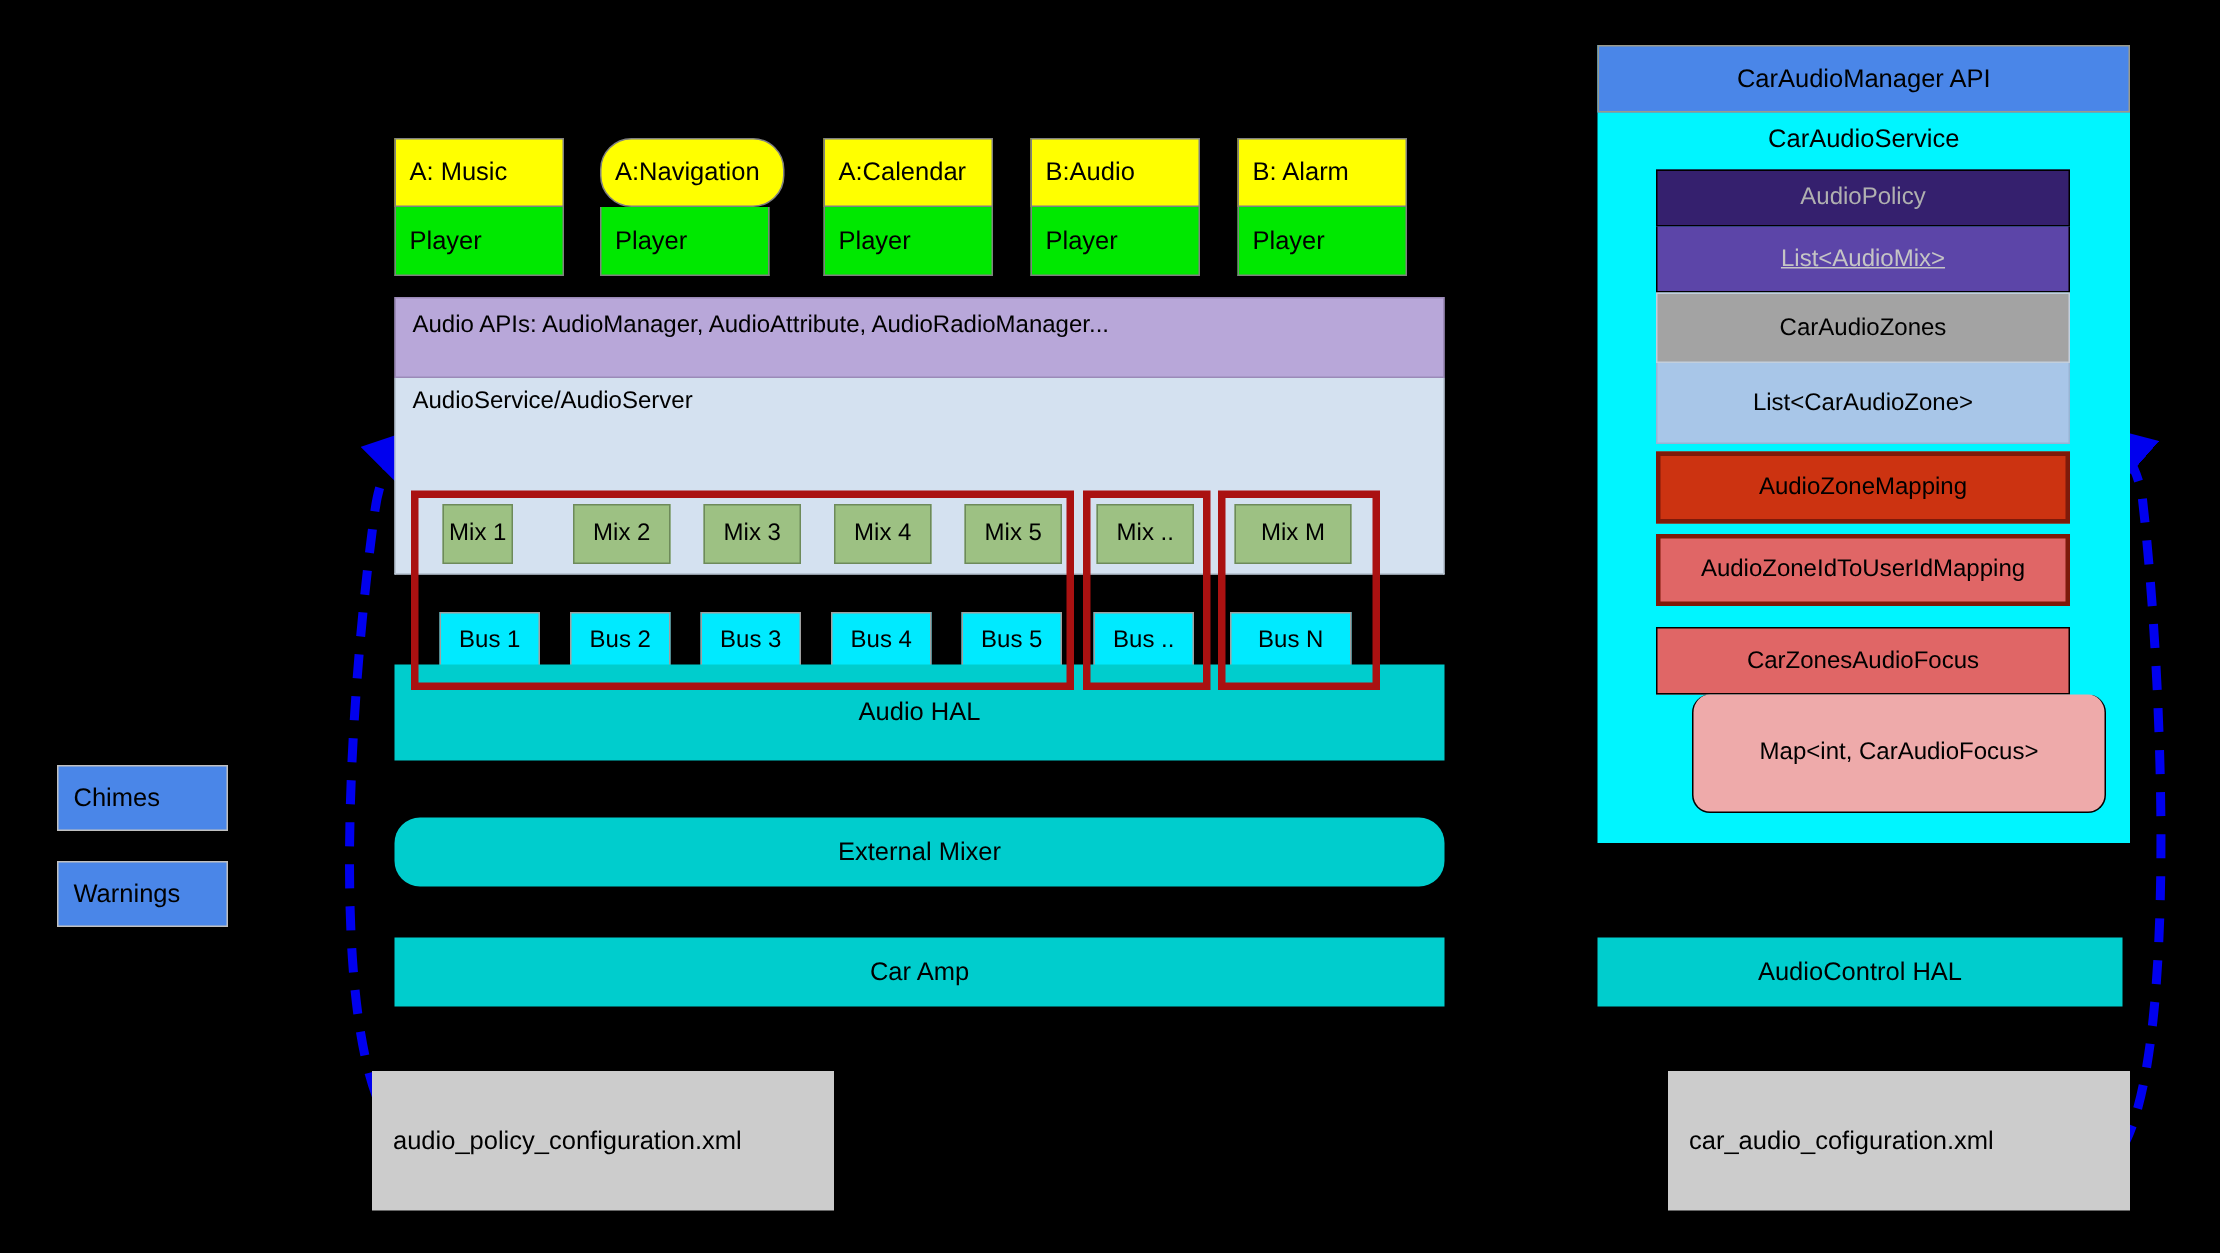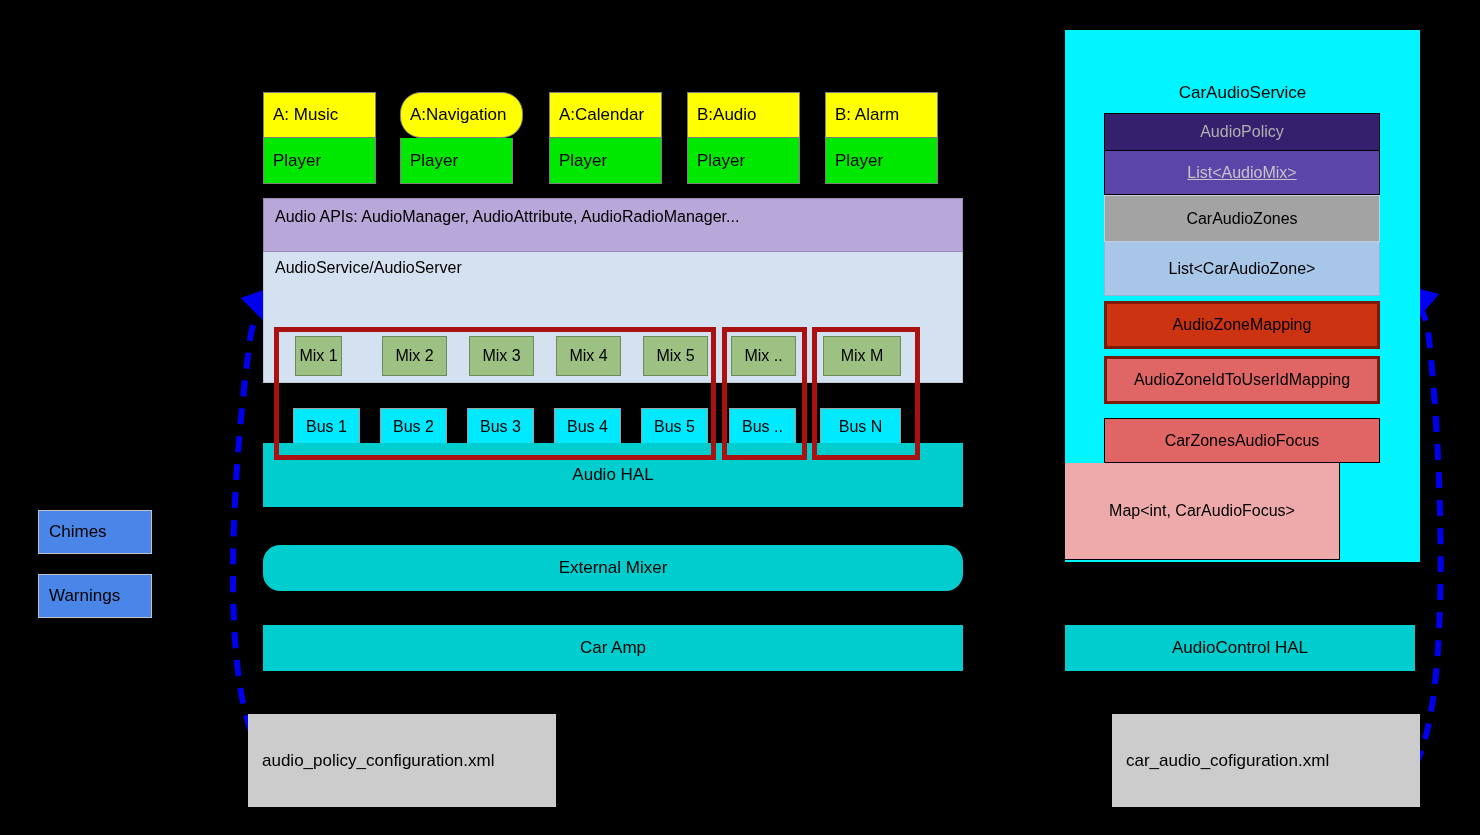--- a/index.html
+++ b/index.html
@@ -291,29 +291,30 @@
   <div class="box band-teal ctr" style="left:263px;top:625px;width:700px;height:46px;">Car Amp</div>
 
   <div class="box blue-sm" style="left:38px;top:510px;width:114px;height:44px;">Chimes</div>
   <div class="box blue-sm" style="left:38px;top:574px;width:114px;height:44px;">Warnings</div>
 
   <div class="box cfg-box left" style="left:248px;top:714px;width:308px;height:93px;">audio_policy_configuration.xml</div>
   <div class="box cfg-box left" style="left:1112px;top:714px;width:308px;height:93px;">car_audio_cofiguration.xml</div>
 
   <div class="box car-service-bg" style="left:1065px;top:30px;width:355px;height:532px;"></div>
 
+  <div class="box car-api ctr" style="left:1065px;top:30px;width:355px;height:45px;">CarAudioManager API</div>
 
   <div class="box ctr" style="left:1065px;top:80px;width:355px;height:26px;font-size:17px;color:#000;">CarAudioService</div>
 
   <div class="box r-audiopolicy ctr" style="left:1104px;top:113px;width:276px;height:38px;">AudioPolicy</div>
   <div class="box r-audiomix ctr" style="left:1104px;top:151px;width:276px;height:44px;text-decoration:underline;">List&lt;AudioMix&gt;</div>
   <div class="box r-carzones ctr" style="left:1104px;top:195px;width:276px;height:47px;">CarAudioZones</div>
   <div class="box r-zonemapping ctr" style="left:1104px;top:301px;width:276px;height:48px;">AudioZoneMapping</div>
 
   <div class="box r-listzone ctr" style="left:1104px;top:242px;width:276px;height:54px;">List&lt;CarAudioZone&gt;</div>
   <div class="box r-zoneid ctr" style="left:1104px;top:356px;width:276px;height:48px;">AudioZoneIdToUserIdMapping</div>
 
   <div class="box r-focus ctr" style="left:1104px;top:418px;width:276px;height:45px;">CarZonesAudioFocus</div>
-  <div class="box r-map ctr" style="left:1064px;top:463px;width:276px;height:97px;">Map&lt;int, CarAudioFocus&gt;</div>
+  <div class="box r-map ctr" style="left:1128px;top:463px;width:276px;height:79px;border-radius:12px;">Map&lt;int, CarAudioFocus&gt;</div>
 
   <div class="box band-teal ctr" style="left:1065px;top:625px;width:350px;height:46px;">AudioControl HAL</div>
 
 </div>
 
 </body></html>

